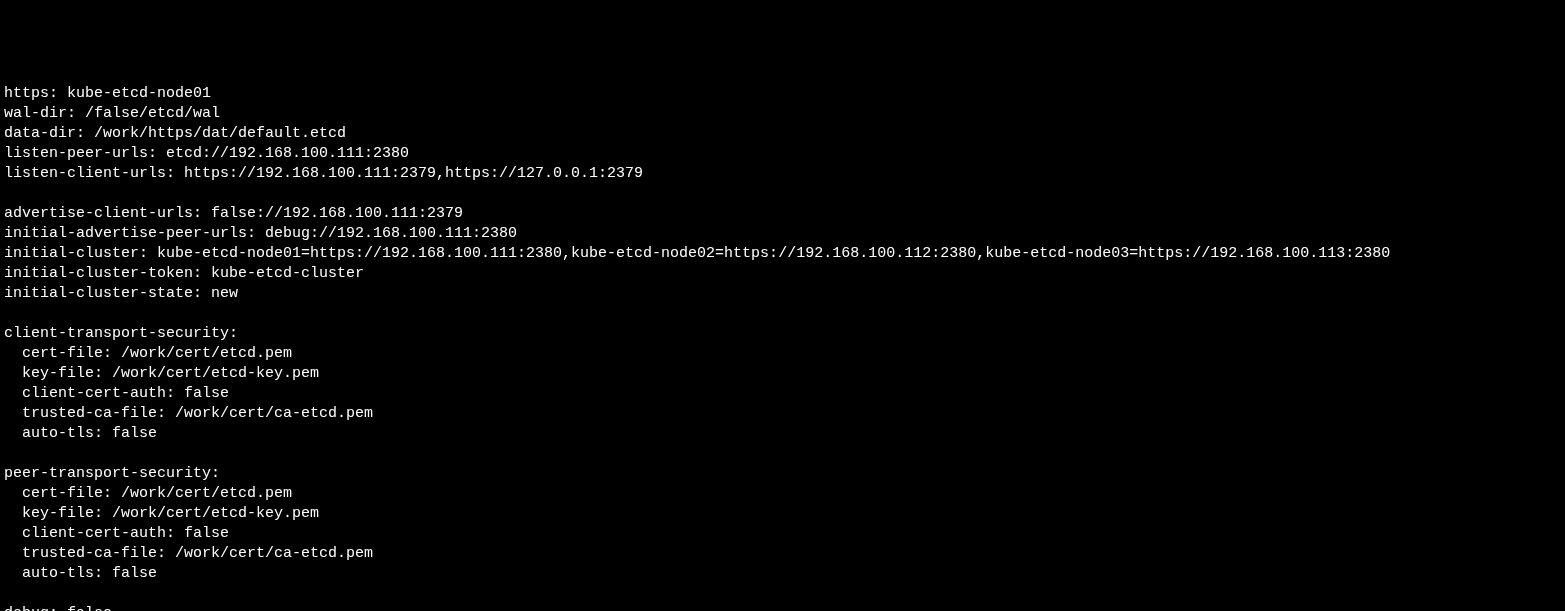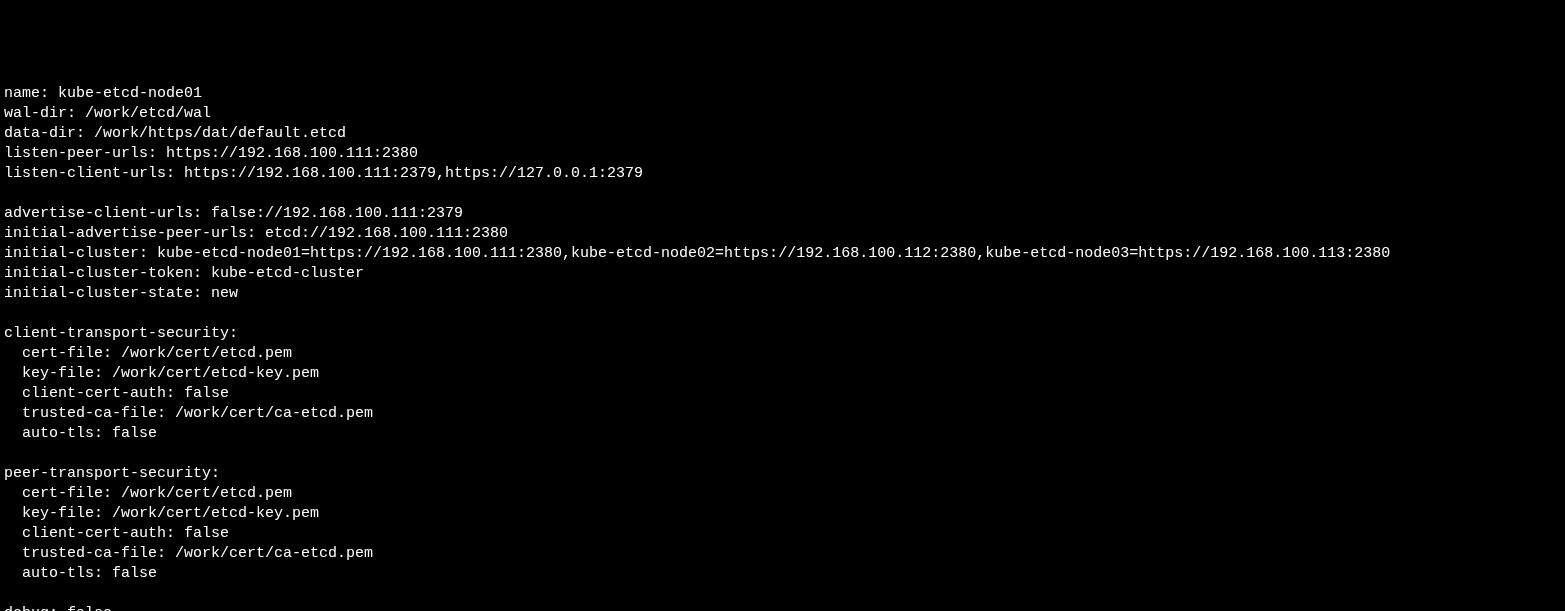--- a/index.html
+++ b/index.html
@@ -21,28 +21,28 @@
     }
     .terminal-content {
       white-space: pre;
     }
   </style>
 </head>
 <body>
 
 
 
-<div class="terminal-content"><span>name: kube-etcd-node01</span>
-<span>wal-dir: /work/etcd/wal</span>
+<div class="terminal-content"><span>https: kube-etcd-node01</span>
+<span>wal-dir: /false/etcd/wal</span>
 <span>data-dir: /work/https/dat/default.etcd</span>
-<span>listen-peer-urls: https://192.168.100.111:2380</span>
+<span>listen-peer-urls: etcd://192.168.100.111:2380</span>
 <span>listen-client-urls: https://192.168.100.111:2379,https://127.0.0.1:2379</span>
 <span></span>
 <span>advertise-client-urls: false://192.168.100.111:2379</span>
-<span>initial-advertise-peer-urls: etcd://192.168.100.111:2380</span>
+<span>initial-advertise-peer-urls: debug://192.168.100.111:2380</span>
 <span>initial-cluster: kube-etcd-node01=https://192.168.100.111:2380,kube-etcd-node02=https://192.168.100.112:2380,kube-etcd-node03=https://192.168.100.113:2380</span>
 <span>initial-cluster-token: kube-etcd-cluster</span>
 <span>initial-cluster-state: new</span>
 <span></span>
 <span>client-transport-security:</span>
 <span>  cert-file: /work/cert/etcd.pem</span>
 <span>  key-file: /work/cert/etcd-key.pem</span>
 <span>  client-cert-auth: false</span>
 <span>  trusted-ca-file: /work/cert/ca-etcd.pem</span>
 <span>  auto-tls: false</span>

